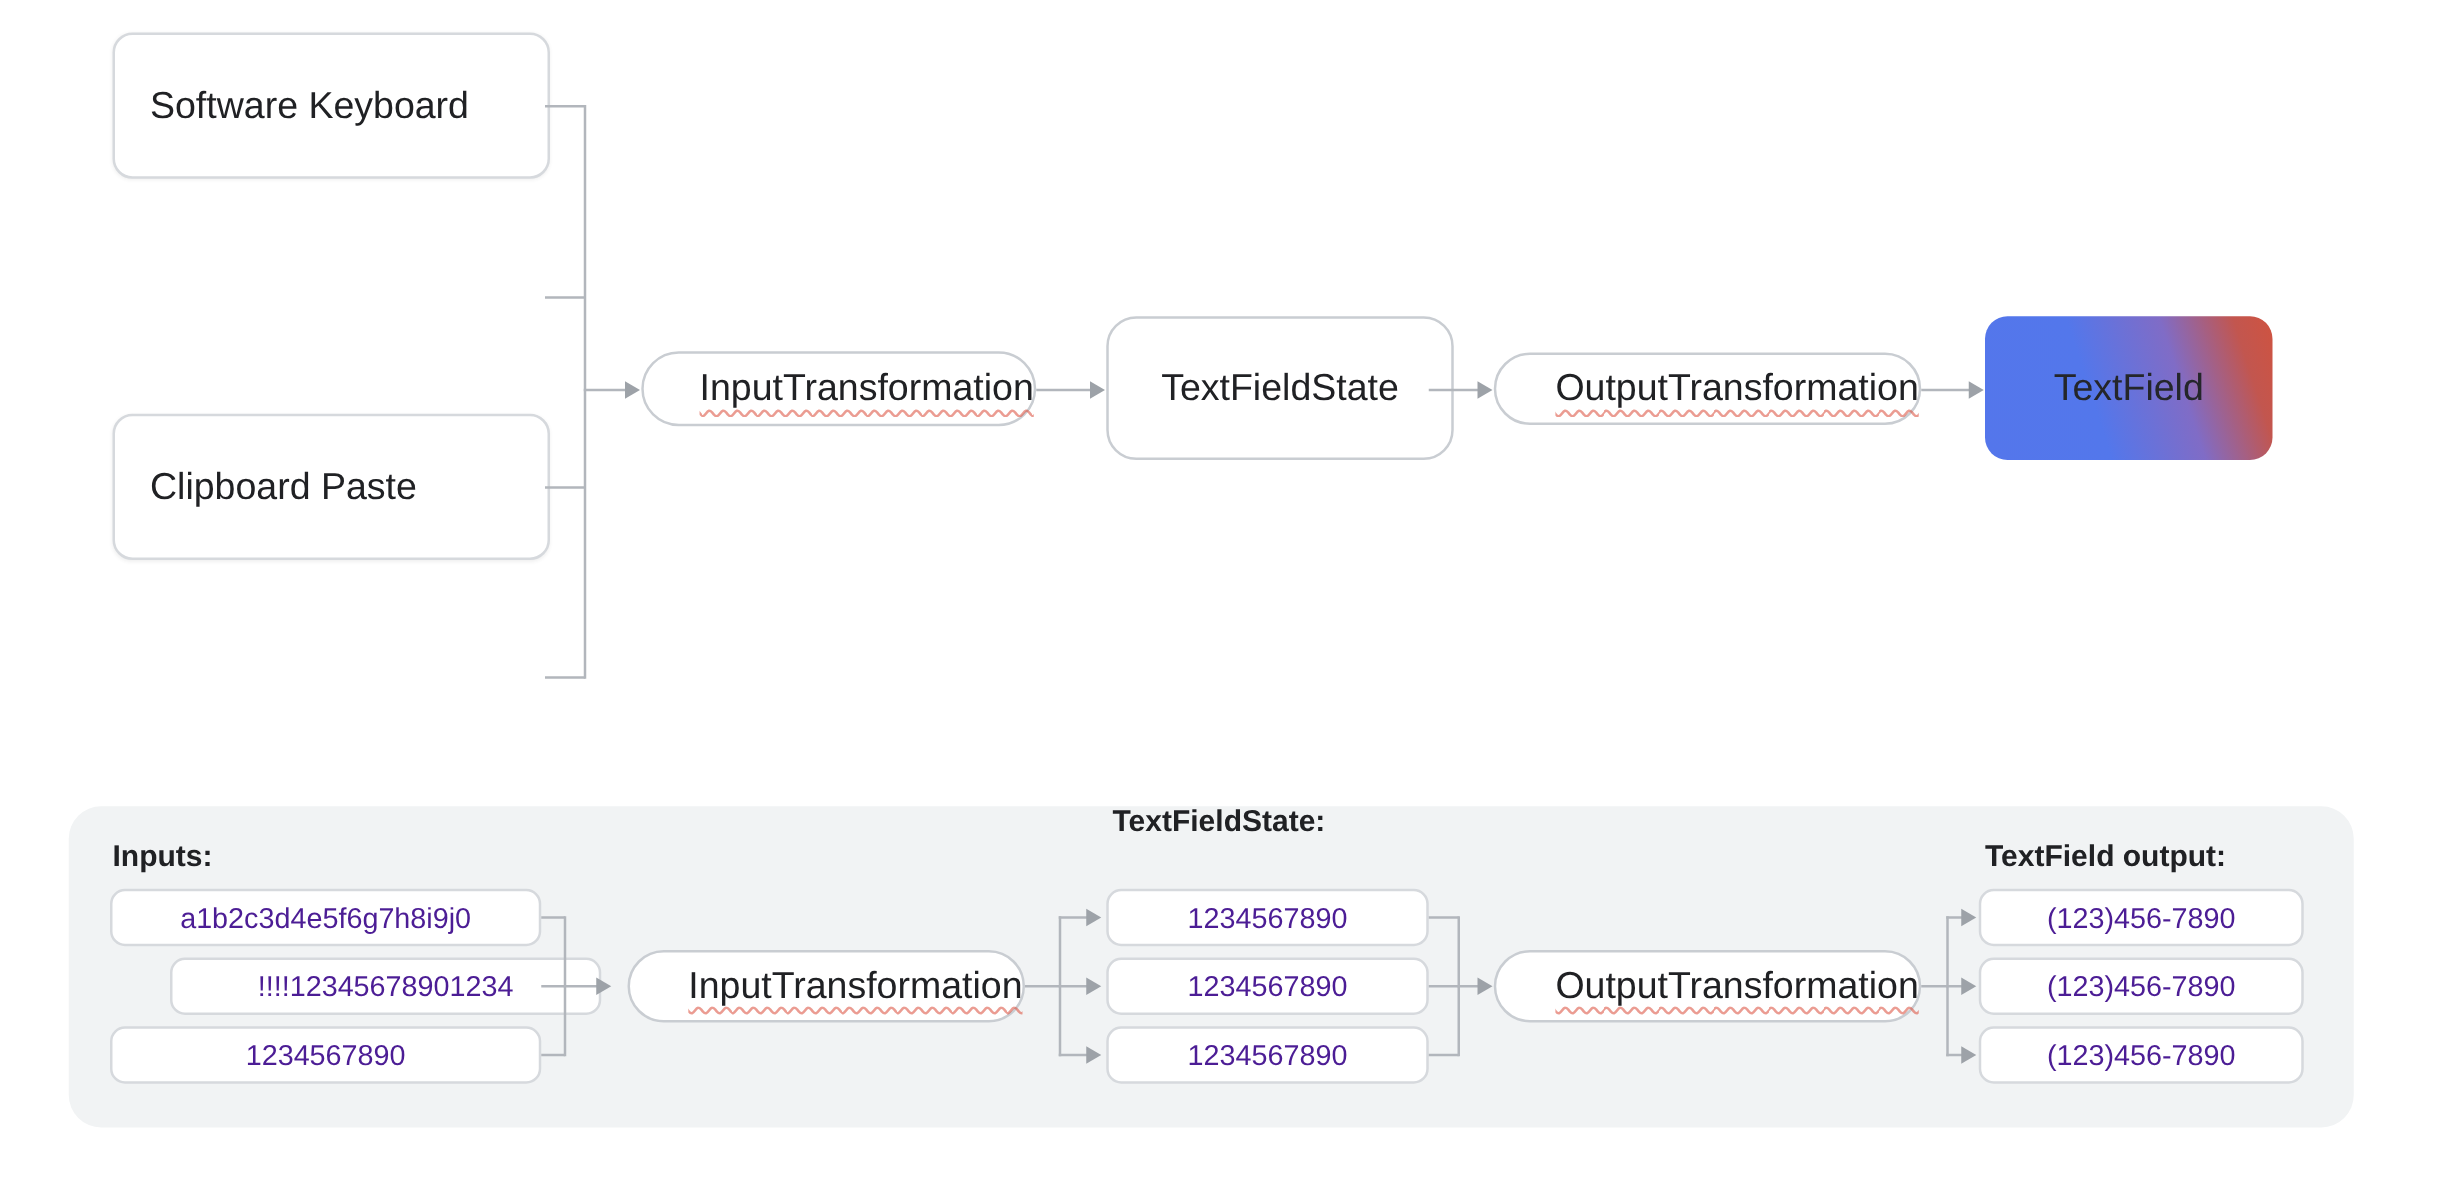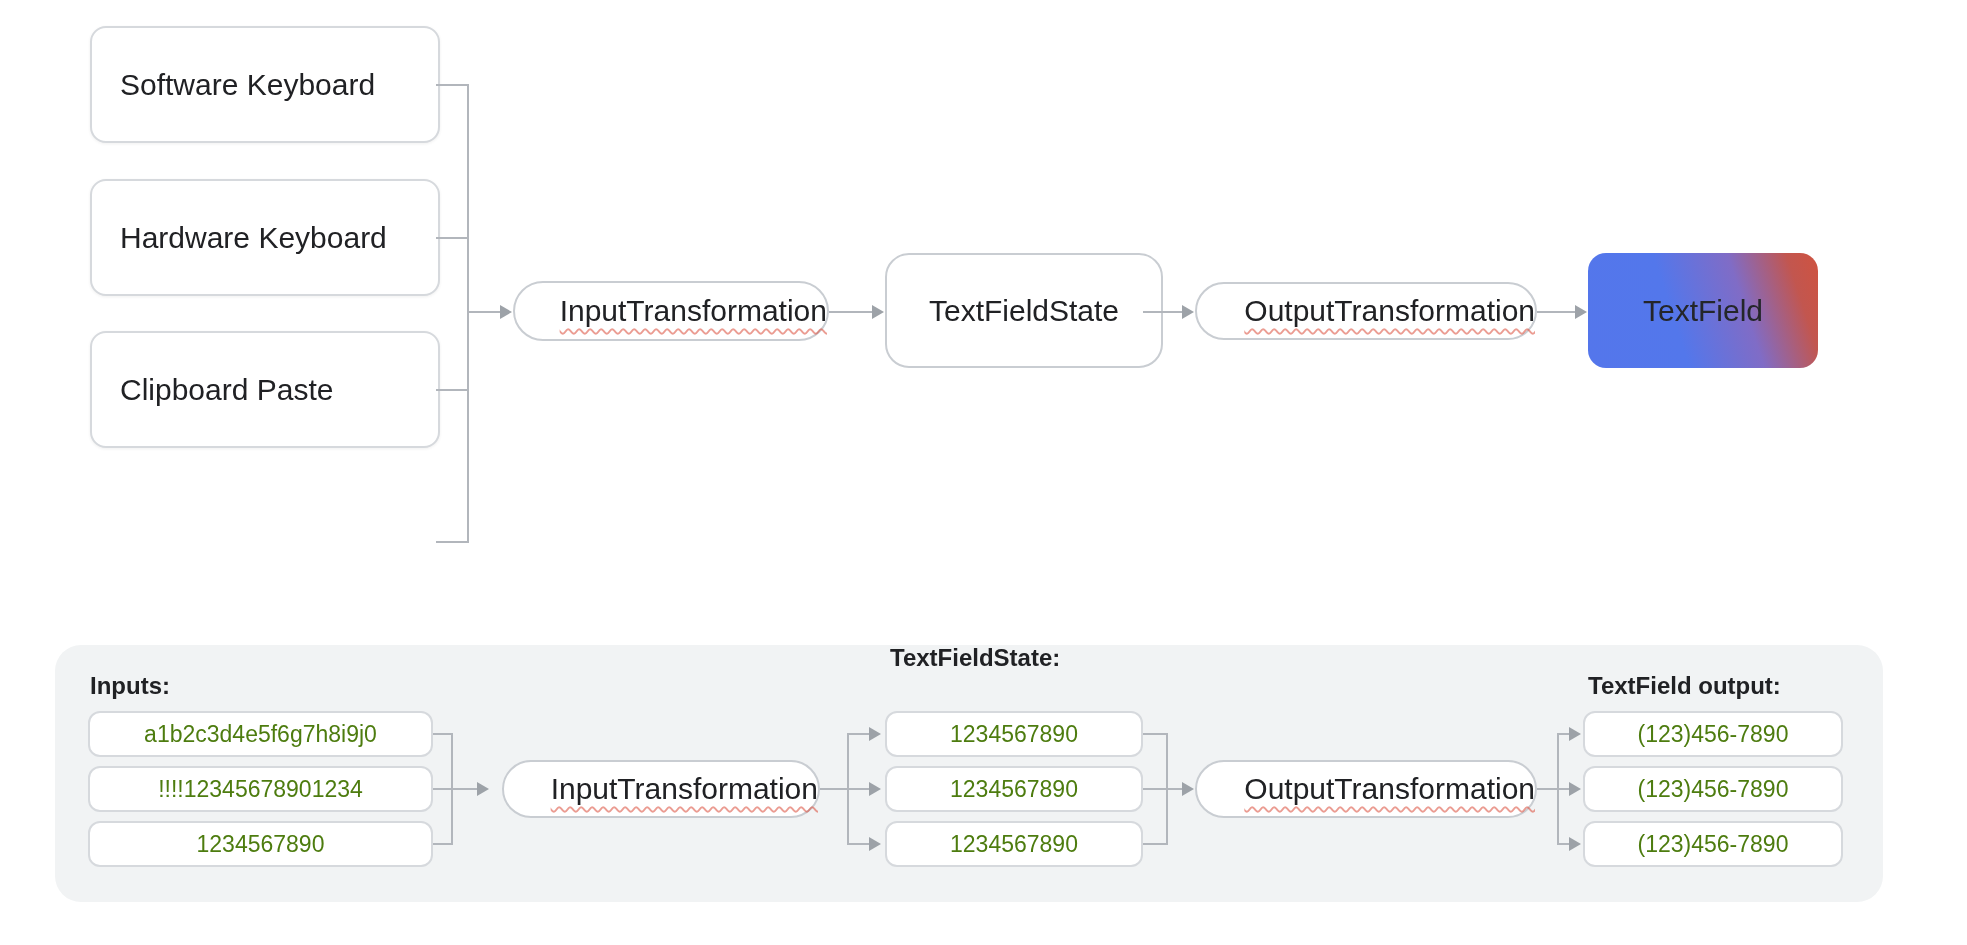--- a/index.html
+++ b/index.html
@@ -49,37 +49,34 @@
   
   .panel {
     position:absolute; left:55px; top:645px; width:1828px; height:257px;
     background:#f1f3f4; border-radius:26px;
   }
   .sec-label { position:absolute; font-size:24px; font-weight:700; color:#202124; }
   .row-box {
     position:absolute; height:46px; background:#fff;
     border:2px solid #d6d9dd; border-radius:12px;
     display:flex; align-items:center; justify-content:center;
-    font-size:23px; color:#4d7c0f;
+    font-size:23px; color:#4c1d95;
   }
   .in-box  { left:88px;   width:345px; }
   .st-box  { left:885px;  width:258px; }
   .out-box { left:1583px; width:260px; }
   .ex-pill { font-size:30px; }
 </style>
 </head>
 <body>
 
 <div class="canvas">
 
   <div class="src-box" style="top:26px;">
     <span>Software Keyboard</span>
-  </div>
-  <div class="src-box" style="top:179px;">
-    <span>Hardware Keyboard</span>
   </div>
   <div class="src-box" style="top:331px;">
     <span>Clipboard Paste</span>
   </div>
 
   <div class="hl" style="left:436px;top:84px;width:32px;"></div>
   <div class="hl" style="left:436px;top:237px;width:32px;"></div>
   <div class="hl" style="left:436px;top:389px;width:32px;"></div>
   <div class="hl" style="left:436px;top:541px;width:32px;"></div>
   <div class="vl" style="left:467px;top:84px;height:459px;"></div>
@@ -113,21 +110,21 @@
 
   <div class="panel"></div>
 
   <div class="sec-label" style="left:90px;top:672px;">Inputs:</div>
   <div class="sec-label" style="left:890px;top:644px;">TextFieldState:</div>
   <div class="sec-label" style="left:1588px;top:672px;">TextField output:</div>
 
   <div class="row-box in-box" style="top:711px;">
     <span>a1b2c3d4e5f6g7h8i9j0</span>
   </div>
-  <div class="row-box in-box" style="top:766px;">
+  <div class="row-box in-box" style="top:766px;margin-left:48px;">
     <span>!!!!12345678901234</span>
   </div>
   <div class="row-box in-box" style="top:821px;">
     <span>1234567890</span>
   </div>
 
   <div class="hl" style="left:433px;top:733px;width:19px;"></div>
   <div class="hl" style="left:433px;top:788px;width:19px;"></div>
   <div class="hl" style="left:433px;top:843px;width:19px;"></div>
   <div class="vl" style="left:451px;top:733px;height:112px;"></div>

